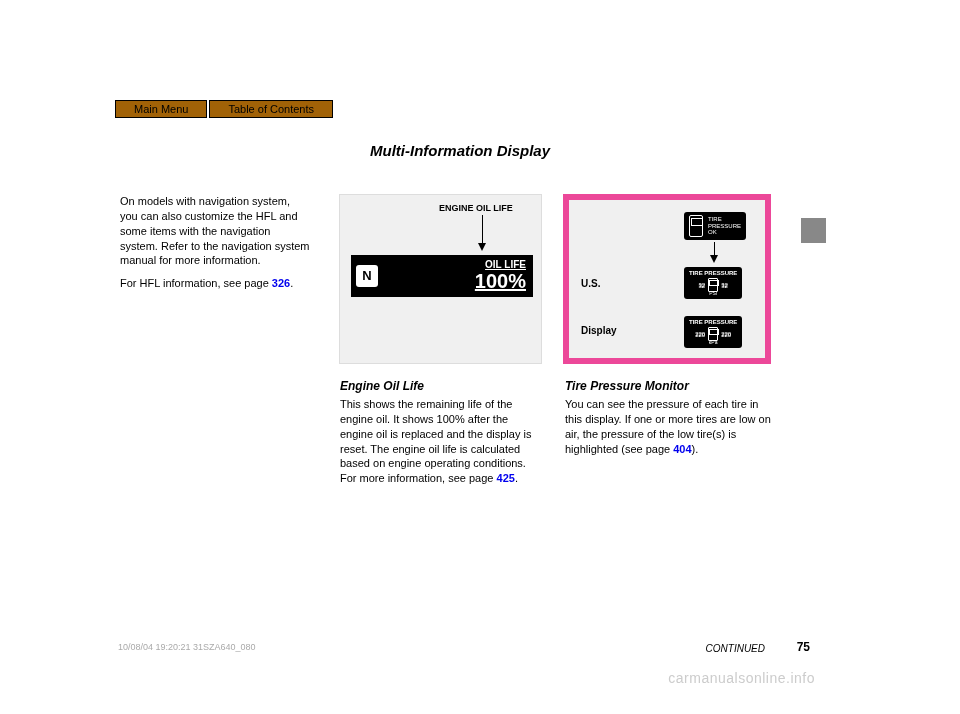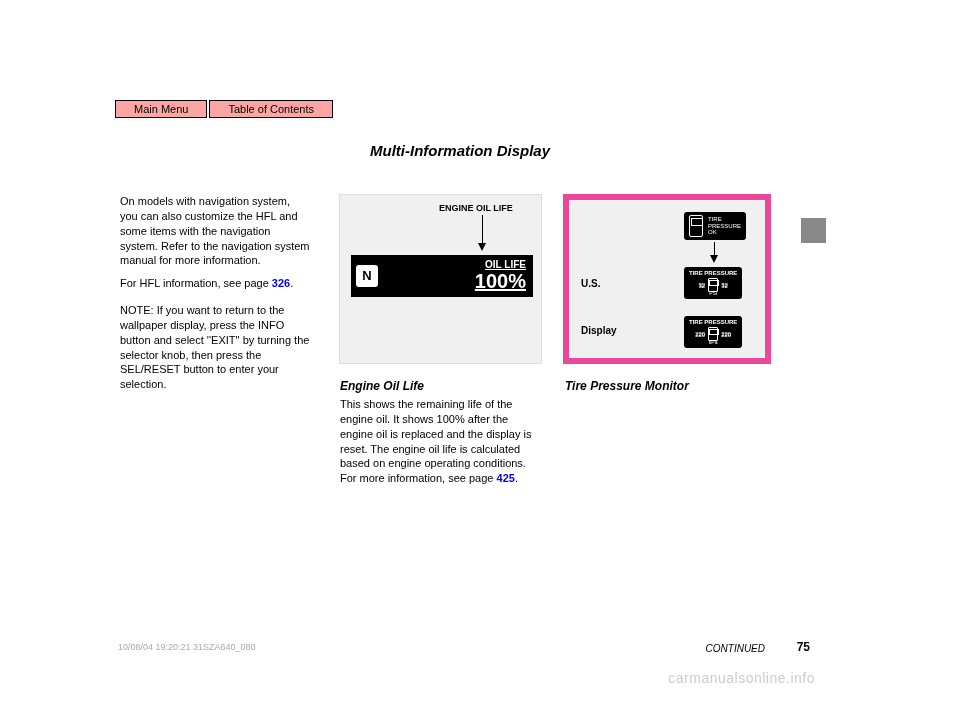--- a/index.html
+++ b/index.html
@@ -1,19 +1,19 @@
 <!DOCTYPE html>
 <html><head>
   <meta charset="utf-8">
   <style>
     * { margin: 0; padding: 0; box-sizing: border-box; }
     body { width: 960px; height: 714px; background: #fff; font-family: Arial, sans-serif; font-size: 12px; color: #000; position: relative; }
     
     .nav-buttons { position: absolute; top: 100px; left: 115px; display: flex; gap: 2px; }
-    .nav-btn { background: #fca5a5; border: 1px solid #000; padding: 2px 18px; font-size: 11px; cursor: pointer; display: inline-block; }
+    .nav-btn { background: #a16207; border: 1px solid #000; padding: 2px 18px; font-size: 11px; cursor: pointer; display: inline-block; }
     
     .side-tab { position: absolute; top: 218px; right: 134px; width: 25px; height: 25px; background: #888; }
     
     .page-title { position: absolute; top: 142px; left: 370px; font-weight: bold; font-style: italic; font-size: 15px; text-align: center; }
     
     .left-col { position: absolute; top: 194px; left: 120px; width: 190px; }
     .center-col { position: absolute; top: 379px; left: 340px; width: 200px; }
     .right-col { position: absolute; top: 379px; left: 565px; width: 210px; }
     
     .section-head { font-weight: bold; font-style: italic; margin-bottom: 4px; font-size: 12px; }
@@ -60,24 +60,20 @@
 </div>
 
 <div class="side-tab"></div>
 
 <div class="page-title">Multi-Information Display</div>
 
 <div class="left-col">
   <p class="body-text">On models with navigation system, you can also customize the HFL and some items with the navigation system. Refer to the navigation system manual for more information.</p>
   <p class="body-text">
     <span>For HFL information, see page </span><span class="page-link">326</span><span>.</span>
-  </p>
-  <p class="body-text" style="margin-top:12px;">
-    <span style="font-weight:normal;">NOTE:</span>
-    <span>If you want to return to the wallpaper display, press the INFO button and select ''EXIT'' by turning the selector knob, then press the SEL/RESET button to enter your selection.</span>
   </p>
 </div>
 
 <div class="display-box">
   <div class="eng-label">ENGINE OIL LIFE</div>
   <div class="eng-line"></div>
   <div class="eng-tri"></div>
   <div class="oil-strip">
     <div class="n-box">N</div>
     <div class="oil-txt">
@@ -130,18 +126,21 @@
         <span>220</span>
         <span style="width:12px;"></span>
         <span>220</span>
       </span>
     <span style="font-size:5px;">kPa</span>
   </div>
 </div>
 
 <div class="right-col">
   <div class="section-head">Tire Pressure Monitor</div>
+  <p class="body-text">
+    <span>You can see the pressure of each tire in this display. If one or more tires are low on air, the pressure of the low tire(s) is highlighted (see page </span><span class="page-link">404</span><span>).</span>
+  </p>
 </div>
 
 <div class="continued">CONTINUED</div>
 <div class="footer">10/08/04 19:20:21 31SZA640_080</div>
 <div class="pageno">75</div>
 <div class="watermark">carmanualsonline.info</div>
 
 </body></html>

